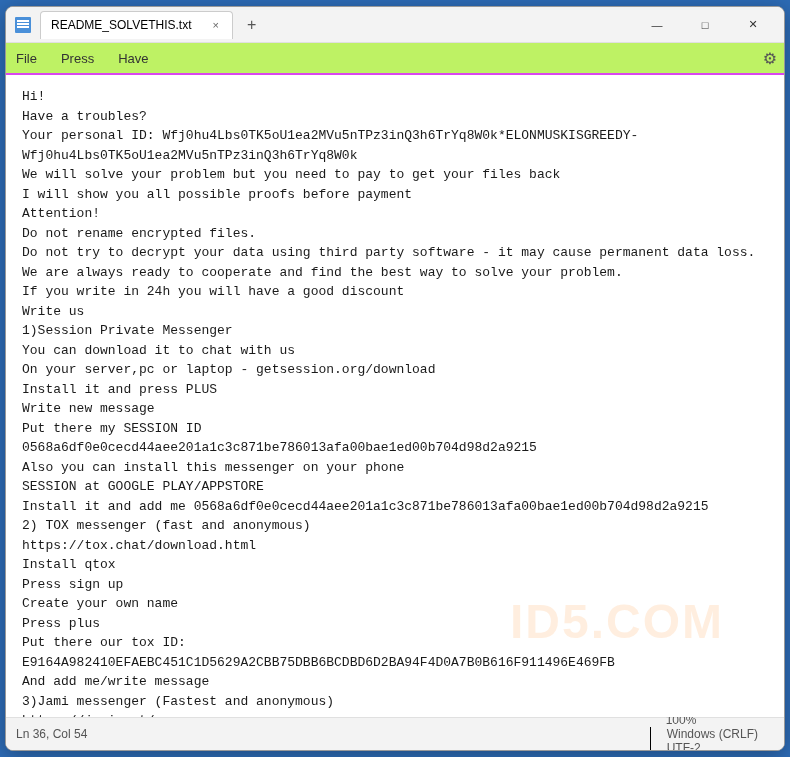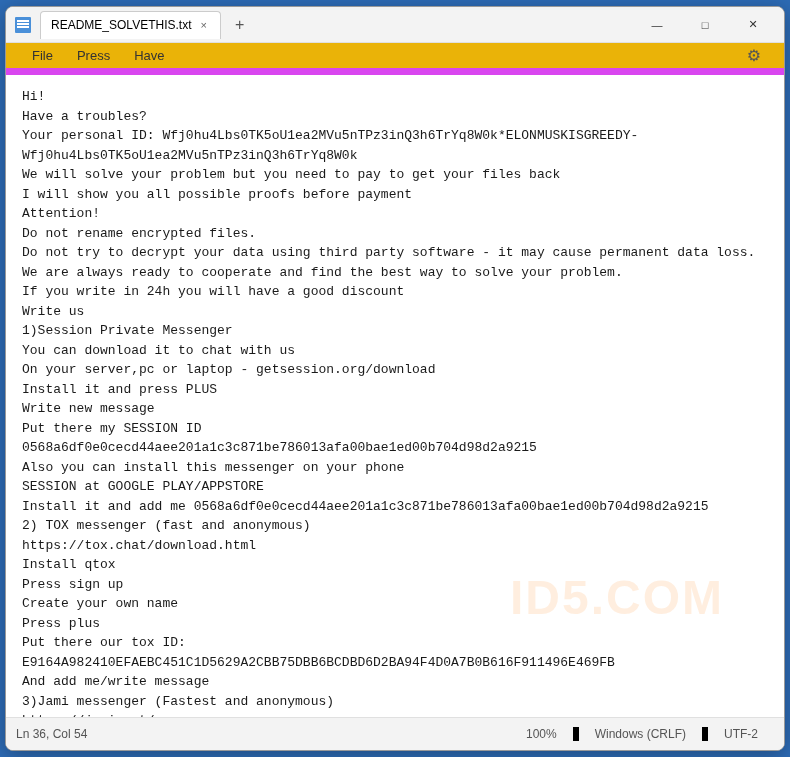--- a/index.html
+++ b/index.html
@@ -65,21 +65,21 @@
     }
     .tab {
       background: white;
       border: 1px solid #ccc;
       border-bottom: none;
       border-radius: 4px 4px 0 0;
       padding: 4px 10px;
       font-size: 12px;
       display: flex;
       align-items: center;
-      gap: 6px;
+      gap: 18px;
       height: 28px;
     }
     .tab-close {
       font-size: 11px;
       color: #666;
       cursor: pointer;
       padding: 1px 3px;
       border-radius: 3px;
     }
     .tab-new {
@@ -101,26 +101,26 @@
       cursor: pointer;
       display: flex;
       align-items: center;
       justify-content: center;
       font-size: 11px;
       color: #333;
       border-radius: 4px;
     }
     
     .menu-bar {
-      background: #eab308;
+      background: #bef264;
       height: 32px;
       display: flex;
       align-items: center;
-      padding: 0 16px;
-      border-bottom: 7px solid #d946ef;
+      padding: 0 0;
+      border-bottom: 2px solid #d946ef;
       flex-shrink: 0;
       justify-content: space-between;
     }
     .menu-items {
       display: flex;
       gap: 4px;
     }
     .menu-item {
       padding: 4px 10px;
       font-size: 13px;
@@ -149,21 +149,21 @@
       line-height: 1.5;
       color: #1a1a1a;
       background: #ffffff;
       white-space: pre-wrap;
       word-break: break-word;
     }
     
     .watermark {
       position: absolute;
       right: 60px;
-      bottom: 92px;
+      bottom: 68px;
       font-size: 48px;
       font-weight: bold;
       color: rgba(255, 160, 80, 0.18);
       font-family: Arial, sans-serif;
       pointer-events: none;
       transform: rotate(0deg);
       letter-spacing: 2px;
     }
     .content-wrapper {
       flex: 1;
@@ -182,24 +182,25 @@
       color: #555;
       flex-shrink: 0;
       gap: 8px;
     }
     .status-left {
       flex: 1;
     }
     .status-right {
       display: flex;
       gap: 0;
+      flex-direction: column;
     }
     .status-seg {
       padding: 0 16px;
-      border-left: 6px solid #000000;
+      border-left: 1px solid #000000;
     }
     .status-seg:first-child {
       border-left: none;
     }
   </style>
 </head>
 <body>
 
 <div class="window">
 

